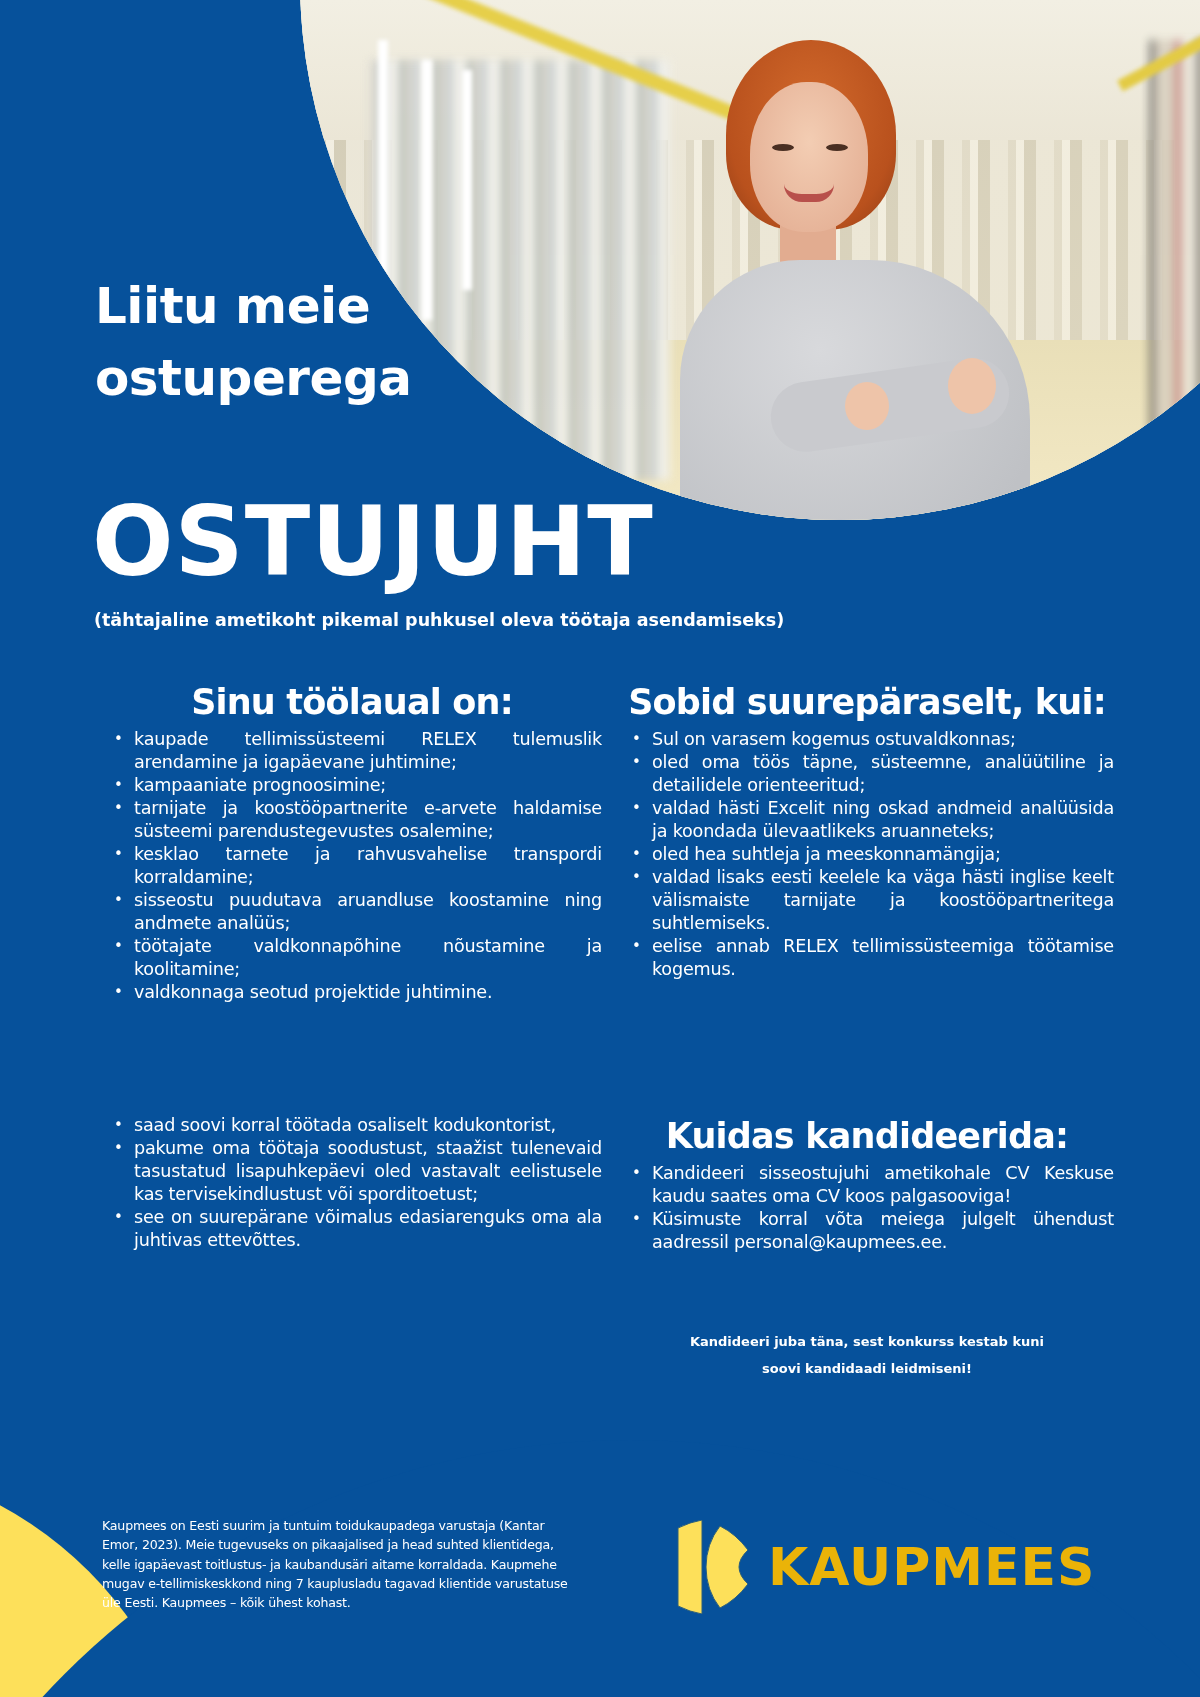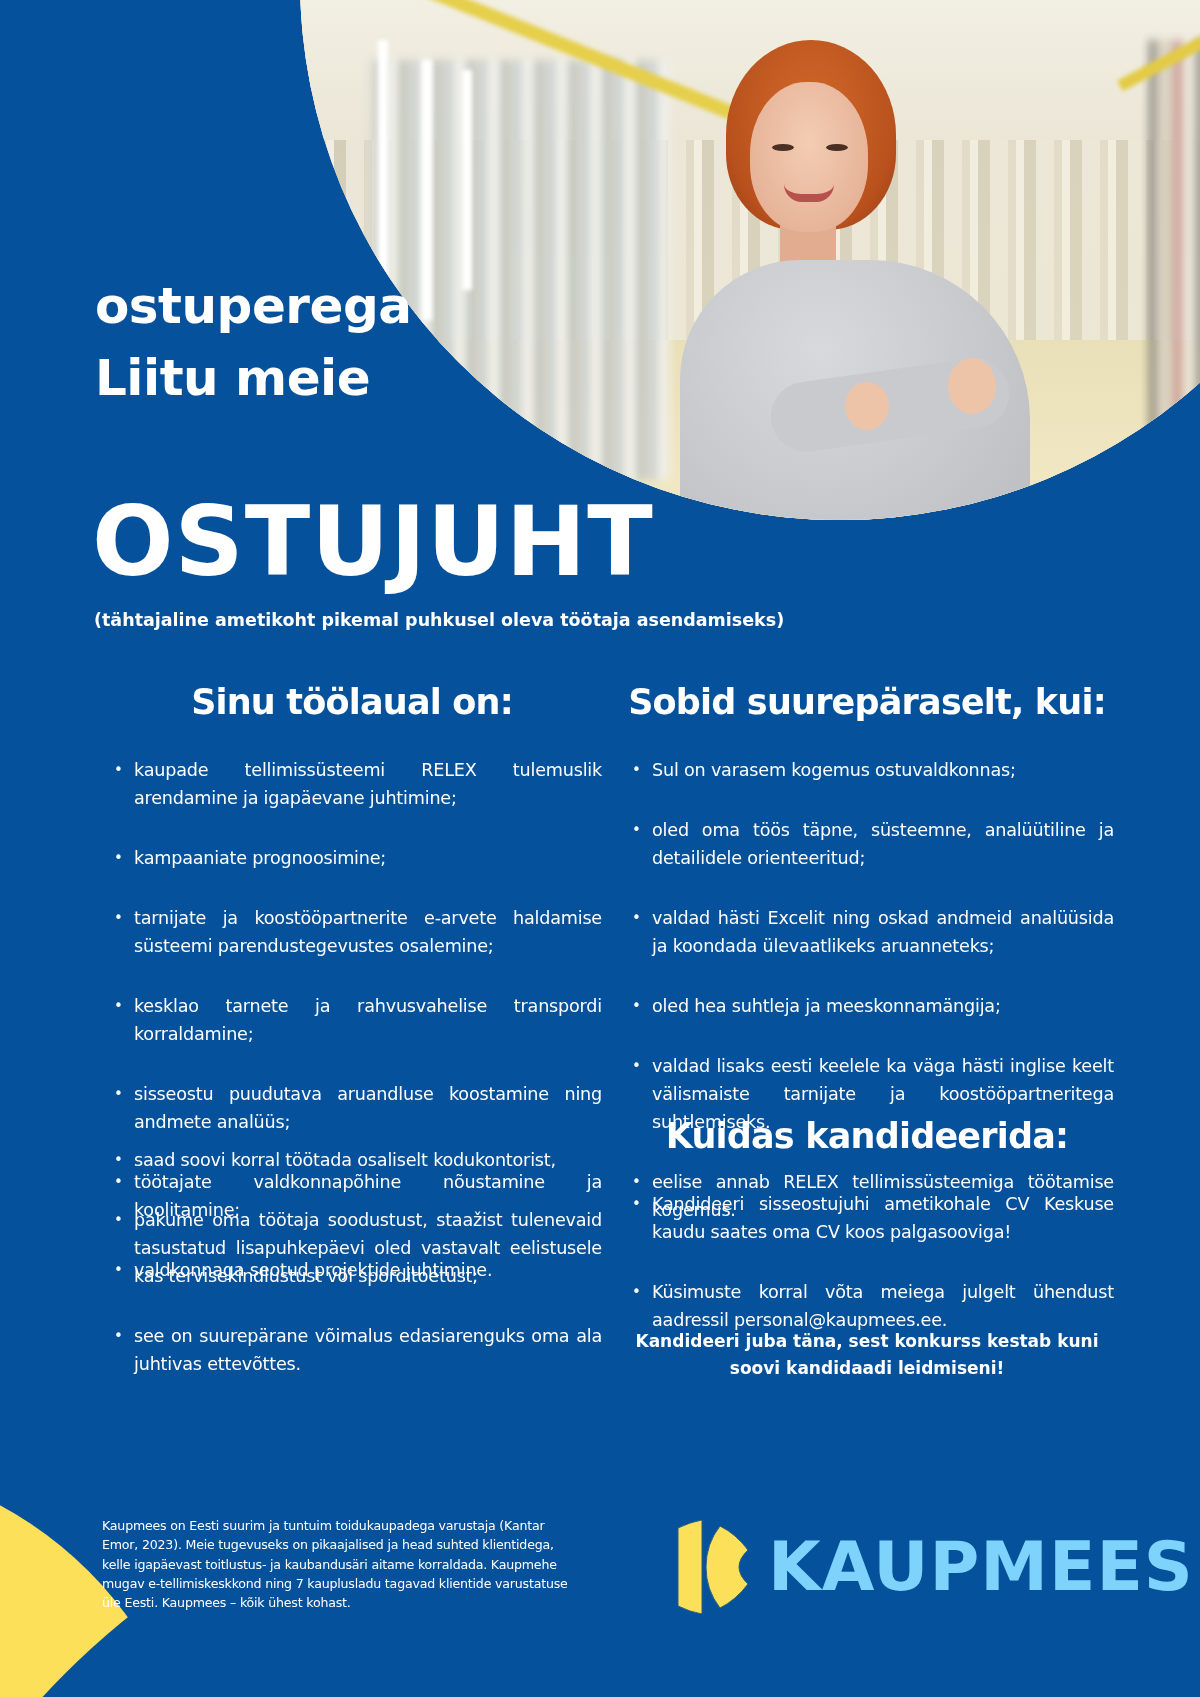--- a/index.html
+++ b/index.html
@@ -124,51 +124,50 @@
   }
 
   .section { position: absolute; width: 500px; }
   .section h2 {
     font-family: "DejaVu Sans", sans-serif; font-weight: bold;
     font-size: 35px; line-height: 44px; letter-spacing: -0.8px; margin-bottom: 4px; text-align: center;
   }
   .section ul { list-style: none; }
   .section li {
     position: relative; padding-left: 32px;
-    font-size: 17.6px; line-height: 28px; text-align: justify;
+    font-size: 17.6px; line-height: 23px; text-align: justify;
     letter-spacing: -0.2px;
-    margin-top: 32px;
   }
   .section li::before {
     content: "•"; position: absolute; left: 12px; top: 0; font-size: 15px;
   }
   .sec-1 { left: 102px; top: 680px; width: 500px; }
   .sec-2 { left: 620px; top: 680px; width: 494px; }
   .sec-3 { left: 102px; top: 1114px; width: 500px; }
   .sec-4 { left: 620px; top: 1114px; width: 494px; }
 
   .cta {
     position: absolute; left: 620px; top: 1328px; width: 494px;
-    text-align: center; font-weight: bold; font-size: 17px; line-height: 27px;
+    text-align: center; font-weight: bold; font-size: 13px; line-height: 27px;
   }
 
   .about {
     position: absolute; left: 102px; top: 1516px; width: 480px;
     font-size: 12.6px; line-height: 19.3px; letter-spacing: -0.2px;
   }
 
   .logo {
     position: absolute; left: 676px; top: 1520px; width: 440px; height: 94px;
     display: flex; align-items: center;
   }
   .logo-mark { width: 76px; height: 94px; flex: none; }
   .logo-text {
     margin-left: 16px;
     font-family: "DejaVu Sans", sans-serif; font-weight: bold;
-    font-size: 68px; letter-spacing: 1px; color: #7dd3fc;
+    font-size: 52px; letter-spacing: 1px; color: #eab308;
     line-height: 1;
   }
 </style>
 </head>
 <body>
 
 <div class="page">
 
   <div class="photo-wrap">
     <div class="photo-bg"></div>
@@ -193,22 +192,22 @@
       <div class="arm"></div>
       <div class="hand"></div>
       <div class="hand-right"></div>
     </div>
   </div>
 
   <div class="yellow-corner"></div>
   <div class="blue-cut"></div>
 
   <div class="tagline">
+    <div>Liitu meie</div>
     <div>ostuperega</div>
-    <div>Liitu meie</div>
   </div>
 
   <div class="title">OSTUJUHT</div>
   <div class="subtitle">(tähtajaline ametikoht pikemal puhkusel oleva töötaja asendamiseks)</div>
 
   <div class="section sec-1">
     <h2>Sinu töölaual on:</h2>
     <ul>
       <li>kaupade tellimissüsteemi RELEX tulemuslik arendamine ja igapäevane juhtimine;</li>
       <li>kampaaniate prognoosimine;</li>

